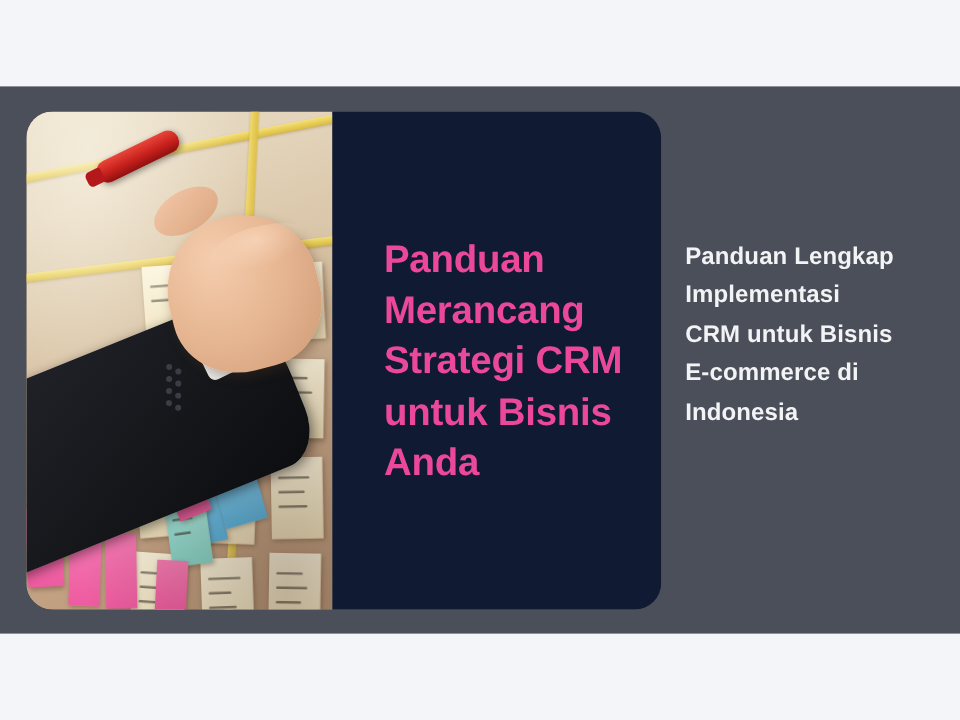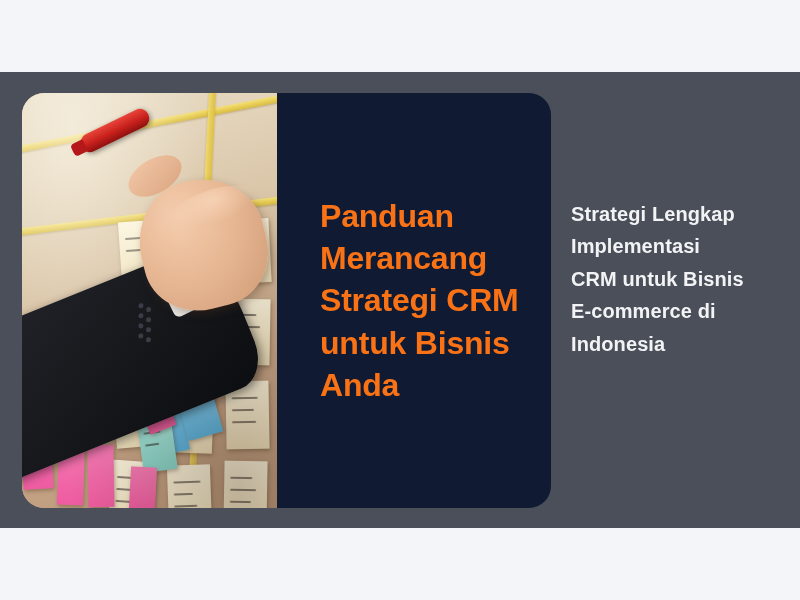--- a/index.html
+++ b/index.html
@@ -187,21 +187,21 @@
 
   
   .title-panel {
     position: relative;
     flex: 1;
     background: #101a33;
     display: flex;
     align-items: center;
   }
   .card-title {
-    color: #f97316;
+    color: #ec4899;
     font-family: "Liberation Sans", sans-serif;
     font-weight: 700;
     font-size: 32px;
     line-height: 1.32;
     letter-spacing: -0.2px;
     padding: 0 10px 0 43px;
     margin: 0;
     max-width: 232px;
   }
 
@@ -340,15 +340,15 @@
       <div class="knuckles"></div>
       <div class="thumb"></div>
       <div class="marker"></div>
     </div>
 
     <div class="title-panel">
       <h2 class="card-title">Panduan Merancang Strategi CRM untuk Bisnis Anda</h2>
     </div>
   </div>
 
-  <h1 class="side-heading">Strategi Lengkap Implementasi CRM untuk Bisnis E-commerce di Indonesia</h1>
+  <h1 class="side-heading">Panduan Lengkap Implementasi CRM untuk Bisnis E-commerce di Indonesia</h1>
 
 </div>
 
 </body></html>

